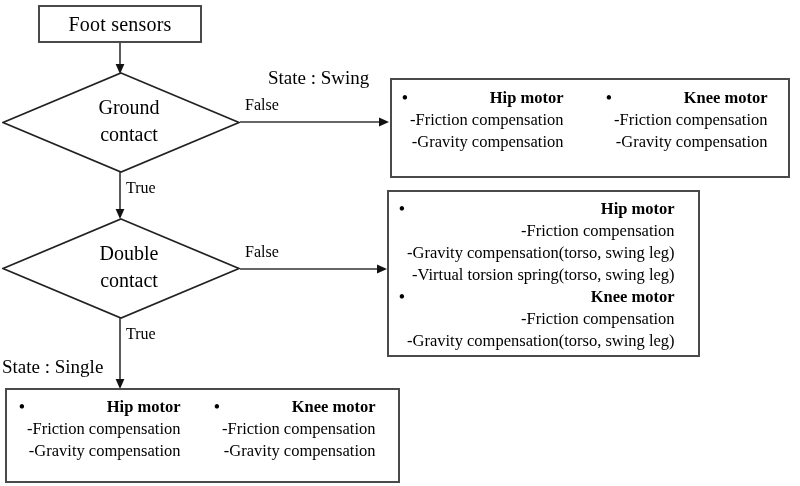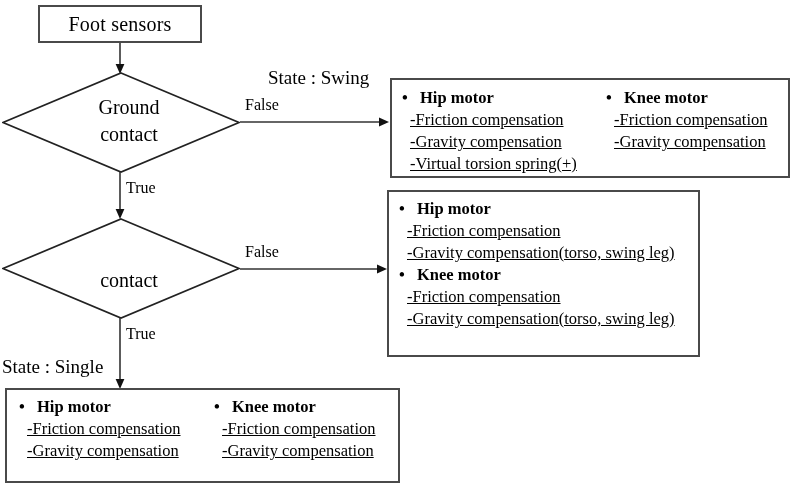--- a/index.html
+++ b/index.html
@@ -15,20 +15,21 @@
     font-family: "Liberation Serif", "DejaVu Serif", serif;
     color: #000000;
     overflow: hidden;
   }
   
   .node-box {
     position: absolute;
     box-sizing: border-box;
     border: 2px solid #4a4a4a;
     background: #ffffff;
+    text-align: right;
   }
 
   .start-box {
     display: flex;
     align-items: center;
     justify-content: center;
     font-size: 20px;
     letter-spacing: .2px;
   }
 
@@ -77,21 +78,20 @@
     position: absolute;
     left: 2px;
     top: 0;
     font-weight: bold;
   }
   .motor-item {
     font-size: 16.5px;
     line-height: 22px;
     white-space: nowrap;
     padding-left: 10px;
-    text-decoration: underline;
   }
 </style>
 </head>
 <body>
 
 <div id="canvas">
 
   <div class="node-box start-box" style="left:38px; top:5px; width:164px; height:38px;">
     <span>Foot sensors</span>
   </div>
@@ -125,20 +125,21 @@
       <line x1="8" y1="0" x2="8" y2="40" stroke="#333" stroke-width="1.6"></line>
       <polygon points="8,47 3.6,37 12.4,37" fill="#111"></polygon>
     </svg>
   </div>
   <div class="edge-label" style="left:126px; top:179px;">True</div>
 
   <div class="diamond" style="left:2px; top:218px; width:238px; height:101px;">
     <svg width="238" height="101" viewBox="0 0 238 101">
       <polygon points="119,1 237,50.5 119,100 1,50.5" fill="#ffffff" stroke="#222" stroke-width="1.7"></polygon>
     </svg>
+    <div class="dlabel" style="top:23px;">Double</div>
     <div class="dlabel" style="top:50px;">contact</div>
   </div>
 
   <div class="edge" style="left:240px; top:261px; width:148px; height:16px;">
     <svg width="148" height="16" viewBox="0 0 148 16">
       <line x1="0" y1="8" x2="140" y2="8" stroke="#333" stroke-width="1.6"></line>
       <polygon points="147,8 137,3.6 137,12.4" fill="#111"></polygon>
     </svg>
   </div>
   <div class="edge-label" style="left:245px; top:243px;">False</div>
@@ -153,40 +154,40 @@
   <div class="state-label" style="left:2px; top:356px;">State : Single</div>
 
   <div class="node-box" style="left:390px; top:78px; width:400px; height:100px;">
     <div class="col" style="left:8px; top:7px;">
       <div class="motor-head">
         <span class="bullet">•</span>
         <span>Hip motor</span>
       </div>
       <div class="motor-item">-Friction compensation</div>
       <div class="motor-item">-Gravity compensation</div>
-      <div class="motor-item">-Virtual torsion spring(+)</div>
     </div>
     <div class="col" style="left:212px; top:7px;">
       <div class="motor-head">
         <span class="bullet">•</span>
         <span>Knee motor</span>
       </div>
       <div class="motor-item">-Friction compensation</div>
       <div class="motor-item">-Gravity compensation</div>
     </div>
   </div>
 
   <div class="node-box" style="left:387px; top:190px; width:313px; height:167px;">
     <div class="col" style="left:8px; top:6px;">
       <div class="motor-head">
         <span class="bullet">•</span>
         <span>Hip motor</span>
       </div>
       <div class="motor-item">-Friction compensation</div>
       <div class="motor-item">-Gravity compensation(torso, swing leg)</div>
+      <div class="motor-item">-Virtual torsion spring(torso, swing leg)</div>
       <div class="motor-head">
         <span class="bullet">•</span>
         <span>Knee motor</span>
       </div>
       <div class="motor-item">-Friction compensation</div>
       <div class="motor-item">-Gravity compensation(torso, swing leg)</div>
     </div>
   </div>
 
   <div class="node-box" style="left:5px; top:388px; width:395px; height:95px;">

